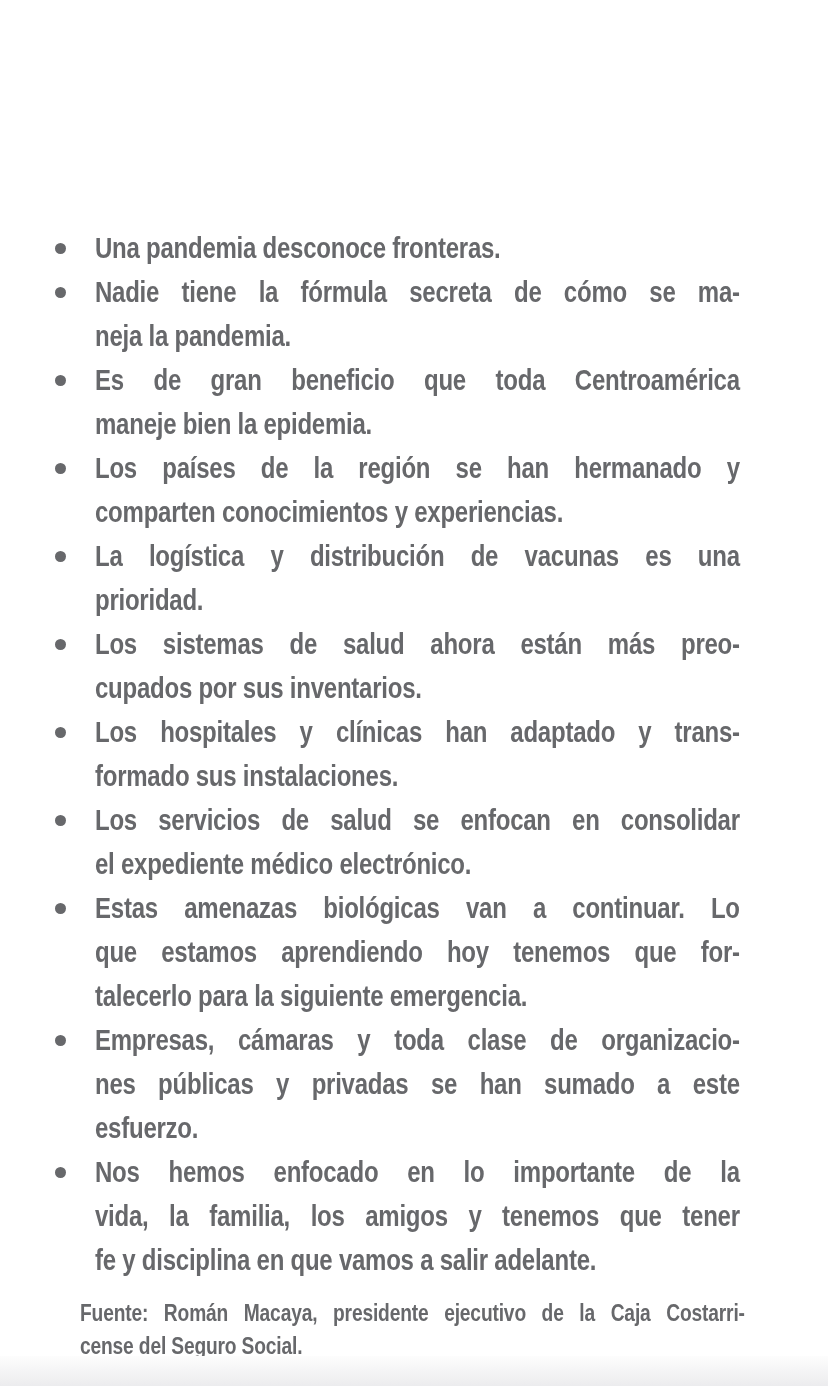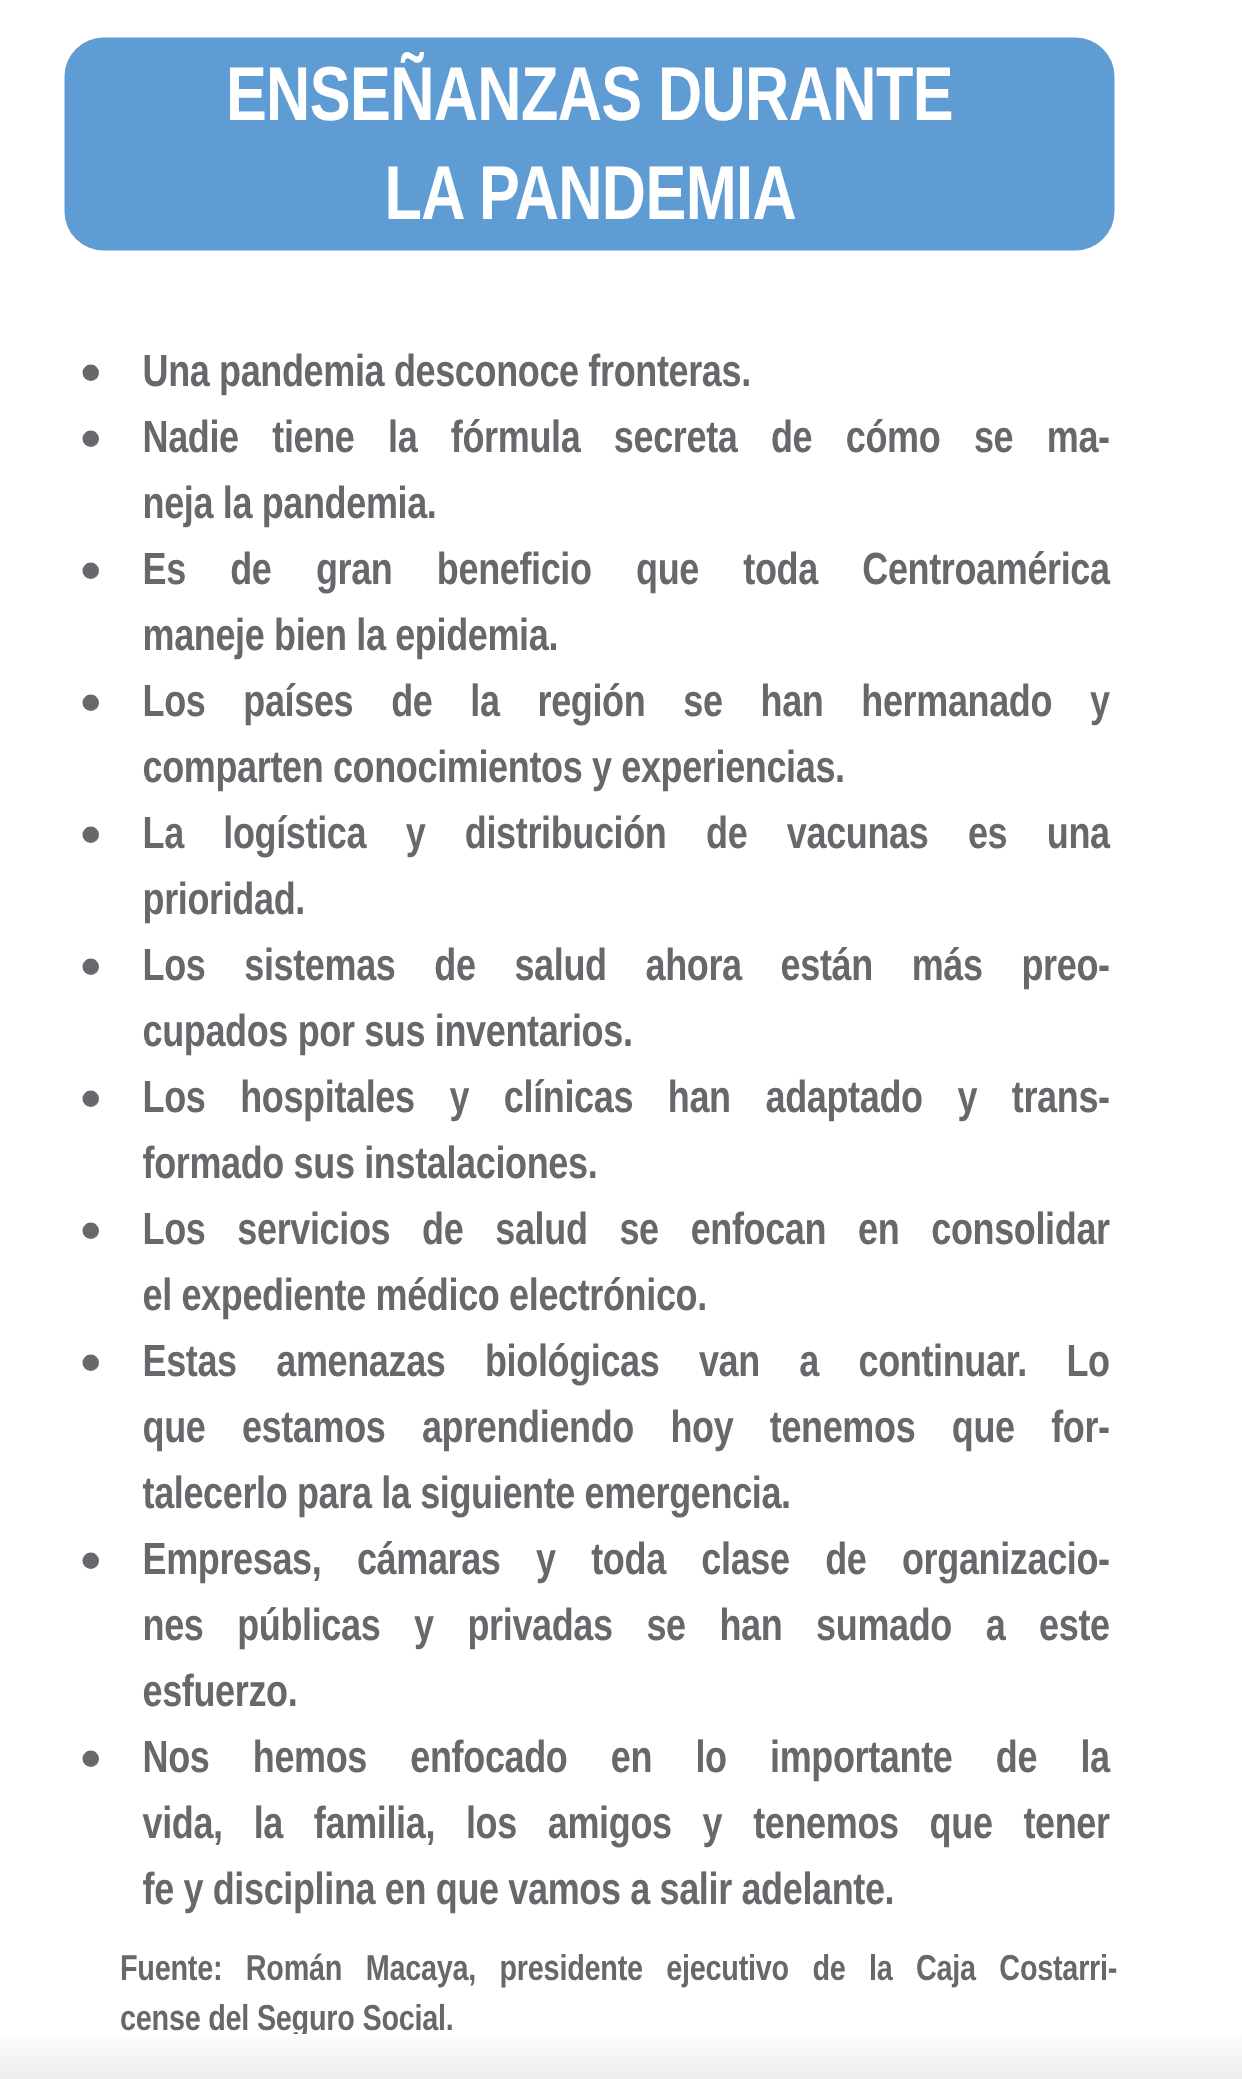--- a/index.html
+++ b/index.html
@@ -53,24 +53,20 @@
   .bottom-strip {
     position:absolute; left:0; bottom:0;
     width:100%; height:30px;
     background:linear-gradient(180deg,#fdfdfd 0%,#ececee 100%);
   }
 </style>
 </head>
 <body>
 
 <div class="page">
-  <div class="header-box">
-    <div class="title-line">ENSEÑANZAS DURANTE</div>
-    <div class="title-line">LA PANDEMIA</div>
-  </div>
 
   <div class="list">
       <div class="item">
         <span class="bullet"></span>
         <div class="lines">
           <div class="line">Una pandemia desconoce fronteras.</div>
         </div>
       </div>
       <div class="item">
         <span class="bullet"></span>

